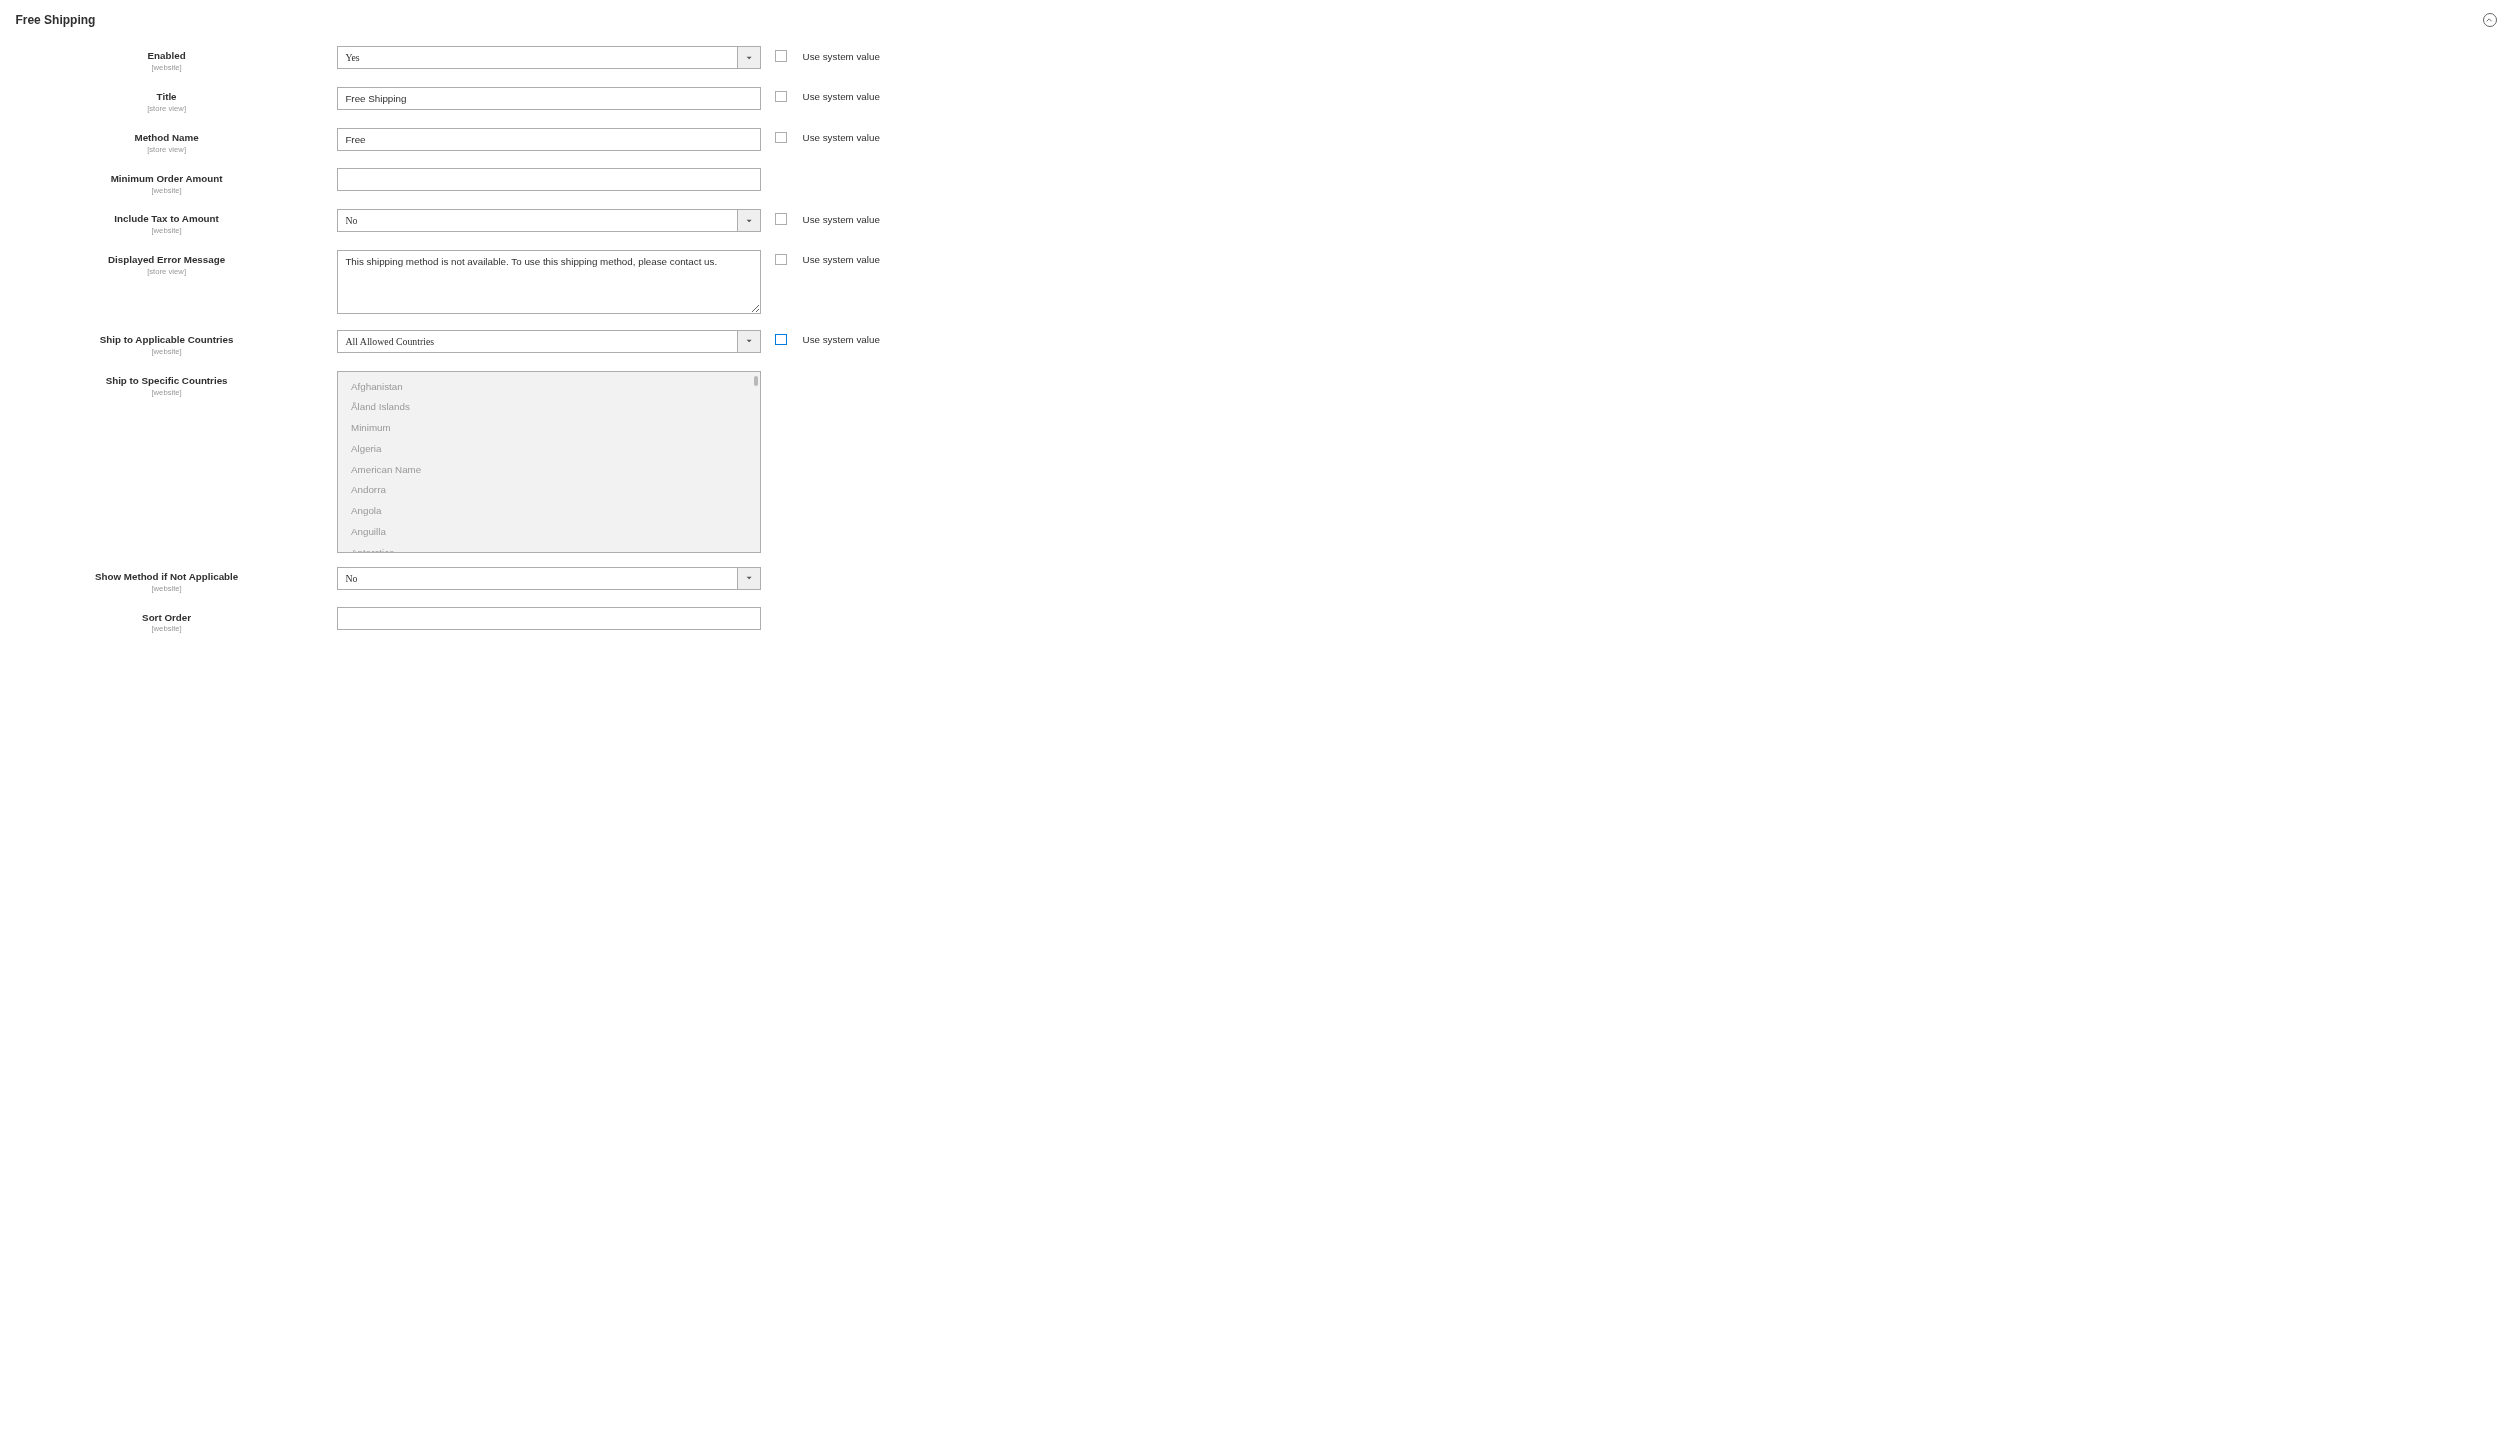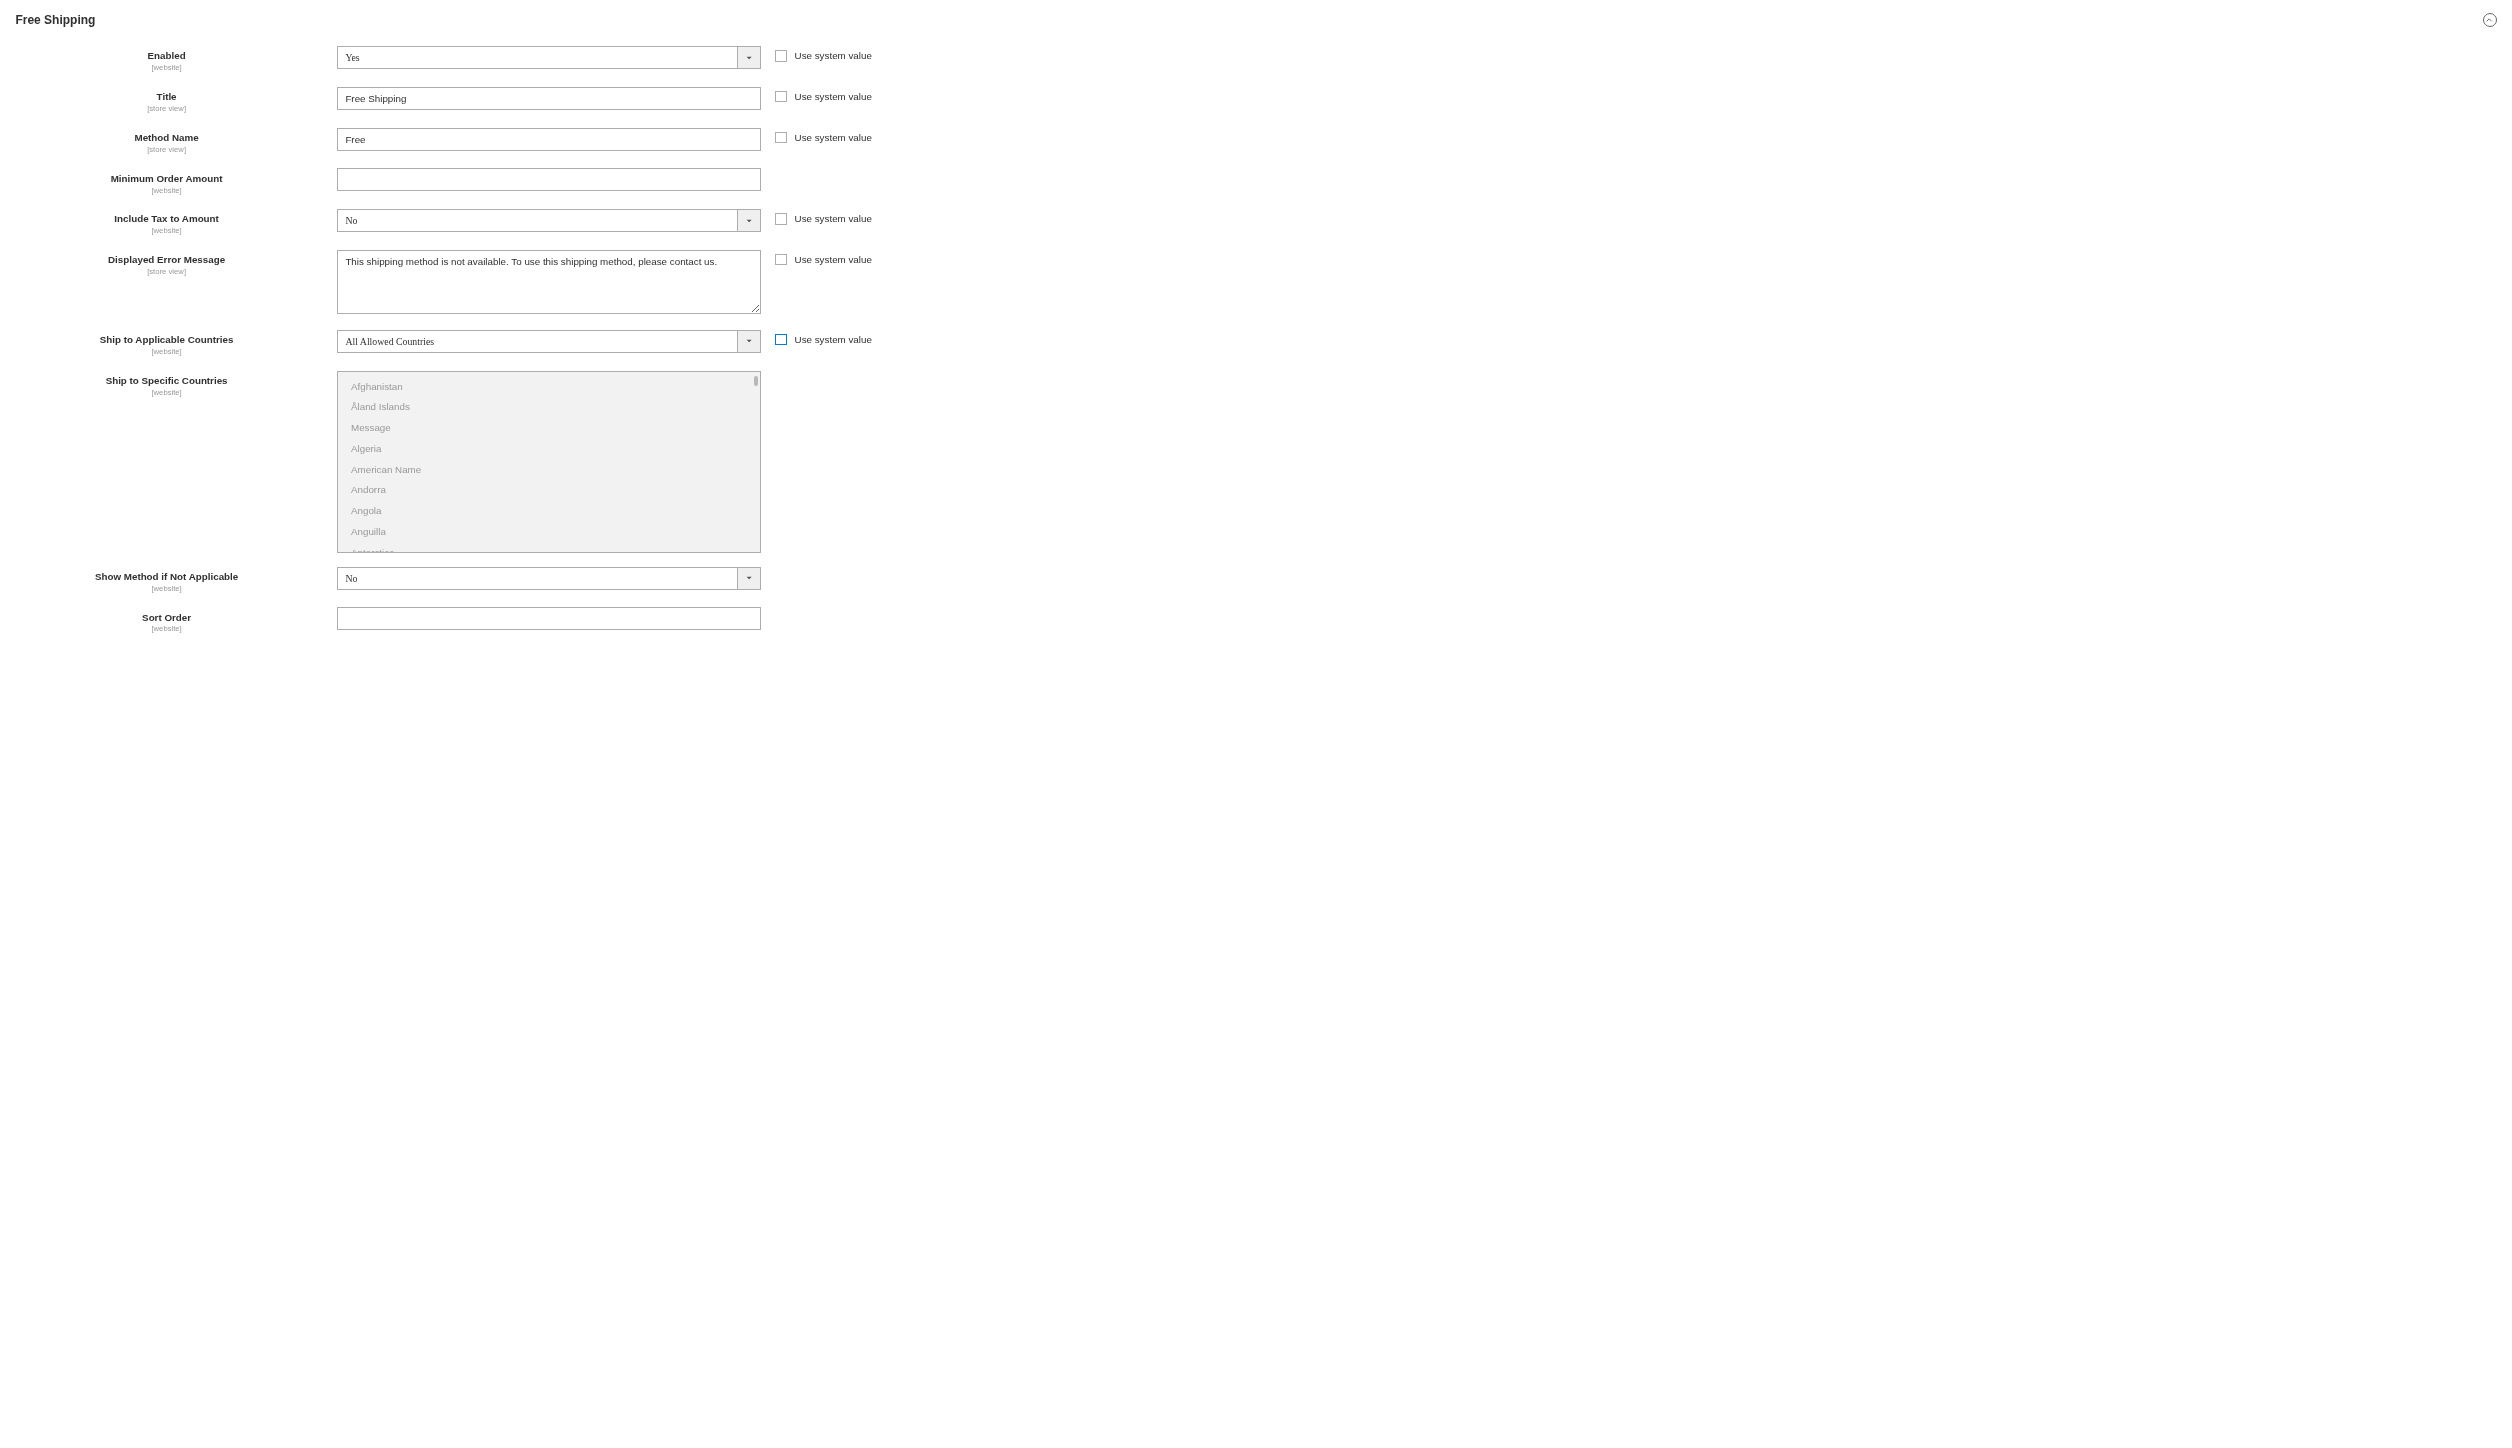--- a/index.html
+++ b/index.html
@@ -65,22 +65,22 @@
     margin-top: 0.7px;
   }
   .control-col {
     width: 424px;
     min-width: 424px;
   }
   .system-col {
     padding-left: 14px;
     padding-top: 4.2px;
     display: flex;
-    align-items: flex-start;
-    gap: 8px;
+    align-items: flex-end;
+    gap: 16px;
     font-size: 9.8px;
     color: #303030;
   }
   .system-col input[type=checkbox] {
     width: 11.2px;
     height: 11.2px;
     border: 0.7px solid #adadad;
     appearance: none;
     background: #fff;
     cursor: pointer;
@@ -310,21 +310,21 @@
   <div class="form-row">
     <div class="label-col">
       <div class="label-main">Ship to Specific Countries</div>
       <div class="label-scope">[website]</div>
     </div>
     <div class="control-col">
       <div class="multiselect" id="country-list">
         <div class="multiselect-scroll-indicator"></div>
       <div class="ms-item">Afghanistan</div>
           <div class="ms-item">Åland Islands</div>
-          <div class="ms-item">Message</div>
+          <div class="ms-item">Minimum</div>
           <div class="ms-item">Algeria</div>
           <div class="ms-item">American Name</div>
           <div class="ms-item">Andorra</div>
           <div class="ms-item">Angola</div>
           <div class="ms-item">Anguilla</div>
           <div class="ms-item">Antarctica</div>
         </div>
     </div>
     <div class="system-col"></div>
   </div>

